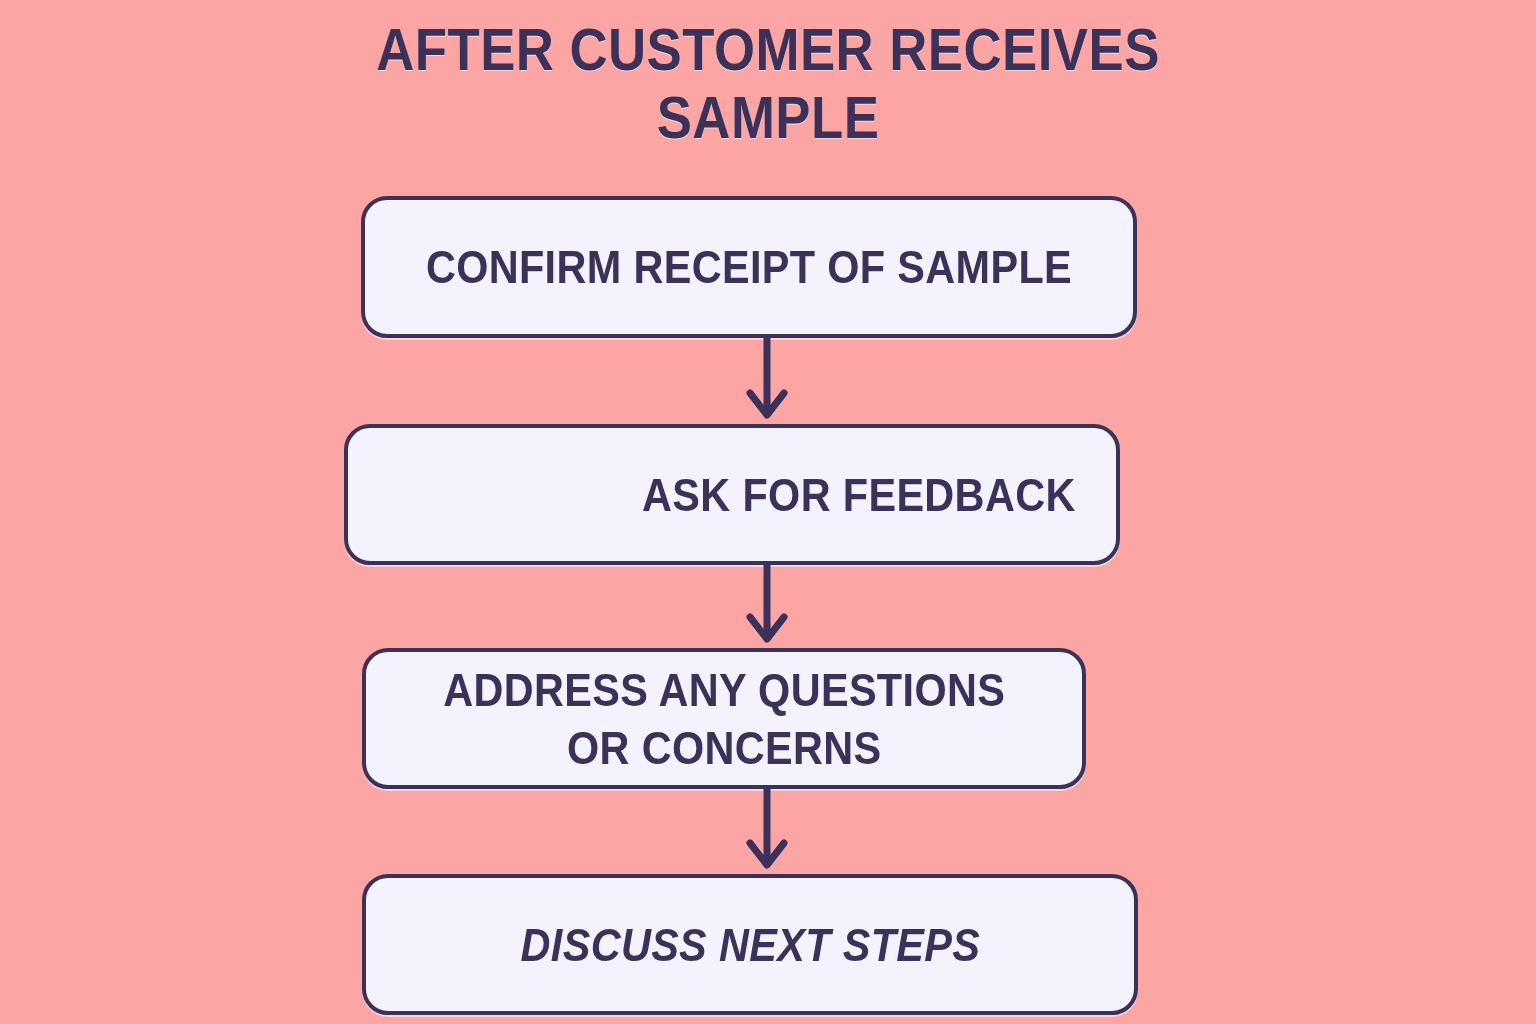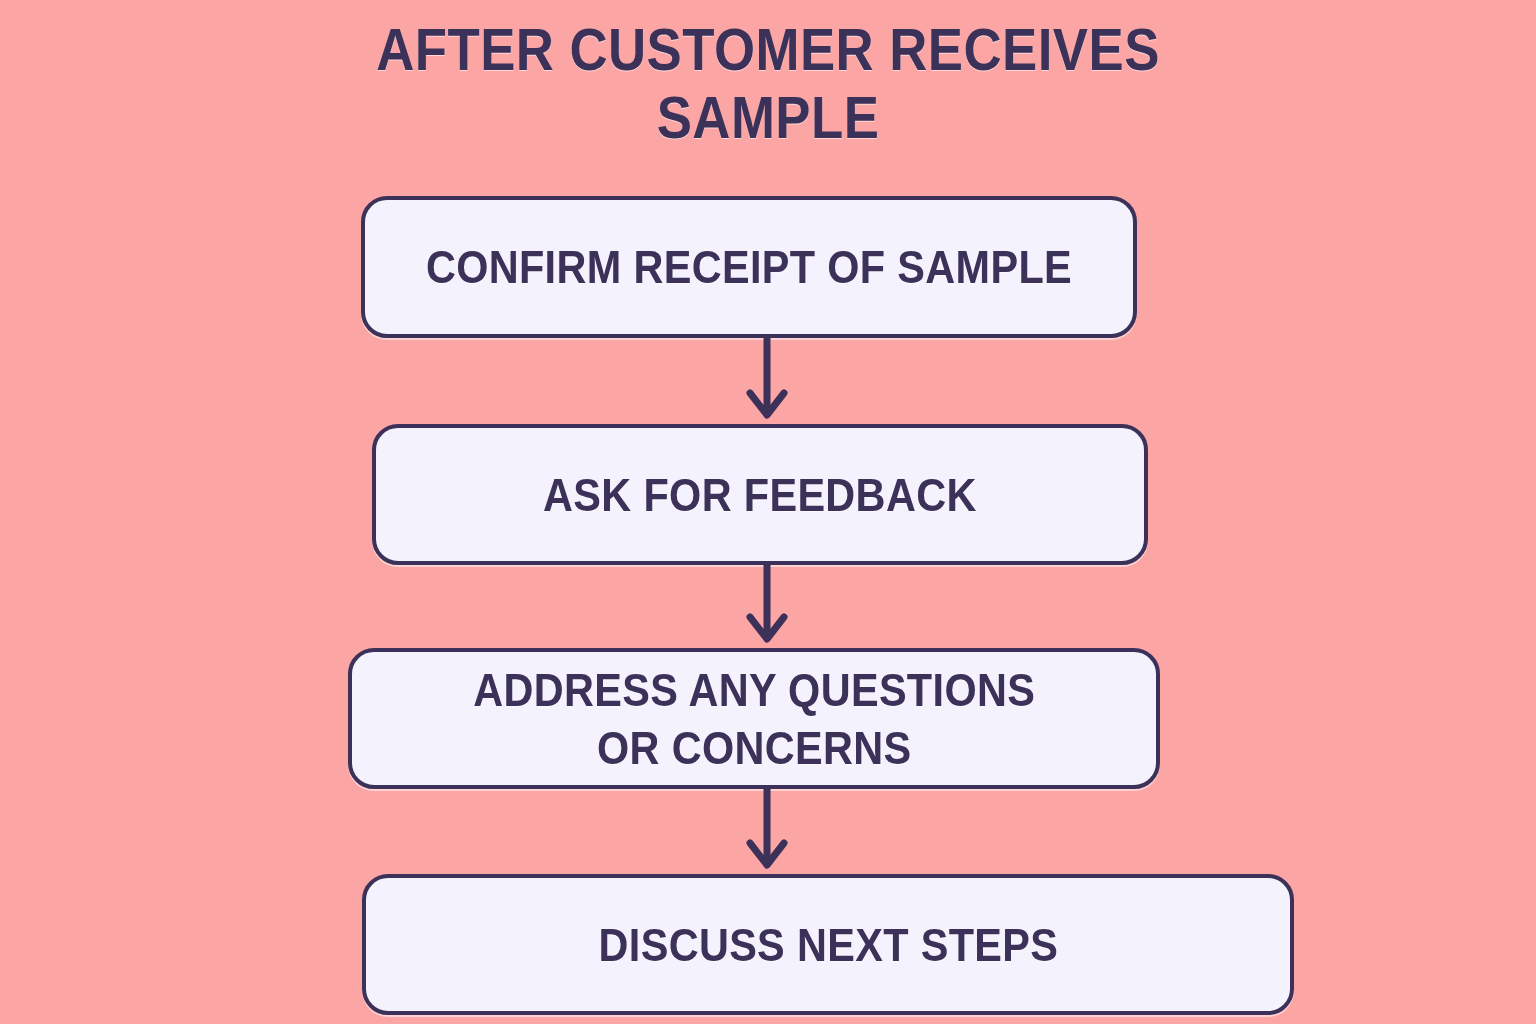--- a/index.html
+++ b/index.html
@@ -70,23 +70,23 @@
     text-align: center;
     letter-spacing: 0.4px;
     transform: scaleX(0.9);
     white-space: pre-line;
     text-shadow: 0 1px 0 rgba(255,255,255,0.5);
     padding: 0 16px;
   }
 
   
   .node-1 { left: 361px; top: 196px;  width: 776px; height: 142px; }
-  .node-2 { left: 372px; top: 424px;  width: 776px; height: 141px; }
-  .node-3 { left: 348px; top: 648px;  width: 812px; height: 141px; }
-  .node-4 { left: 362px; top: 874px;  width: 932px; height: 141px; }
+  .node-2 { left: 344px; top: 424px;  width: 776px; height: 141px; justify-content: flex-end; }
+  .node-3 { left: 362px; top: 648px;  width: 724px; height: 141px; }
+  .node-4 { left: 362px; top: 874px;  width: 776px; height: 141px; font-style: italic; }
 
   
   .connector {
     position: absolute;
     left: 735px;
     width: 64px;
   }
   .conn-1 { top: 338px; height: 86px; }
   .conn-2 { top: 565px; height: 83px; }
   .conn-3 { top: 789px; height: 85px; }

